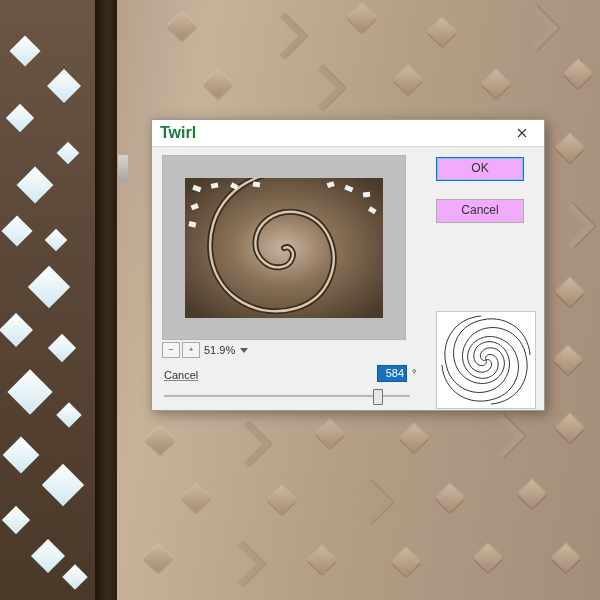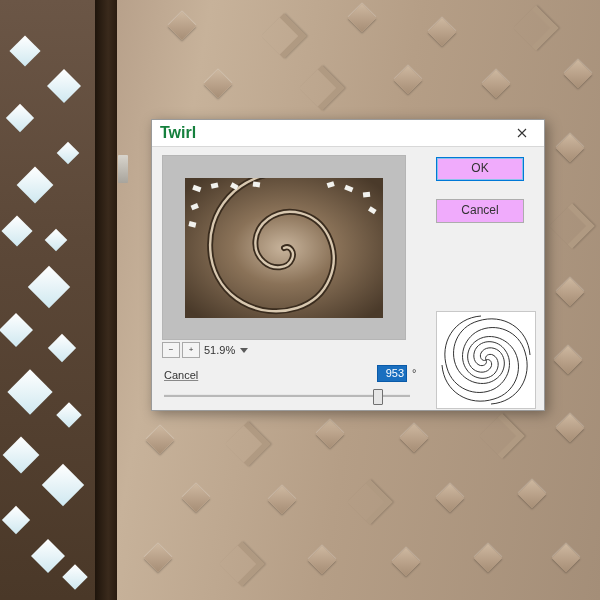--- a/index.html
+++ b/index.html
@@ -141,21 +141,21 @@
           <span>−</span>
         </div>
       <div class="zbtn">
           <span>+</span>
         </div>
       <span class="zoompct">51.9%</span>
       <div class="drop"></div>
     </div>
 
     <span class="anglelbl">Cancel</span>
-    <div class="angleval">953</div>
+    <div class="angleval">584</div>
     <span class="deg">°</span>
 
     <div class="slider">
       <div class="track"></div>
       <div class="thumb" style="left:209px"></div>
     </div>
 
     <div class="okbtn">OK</div>
     <div class="cancelbtn">Cancel</div>
 

